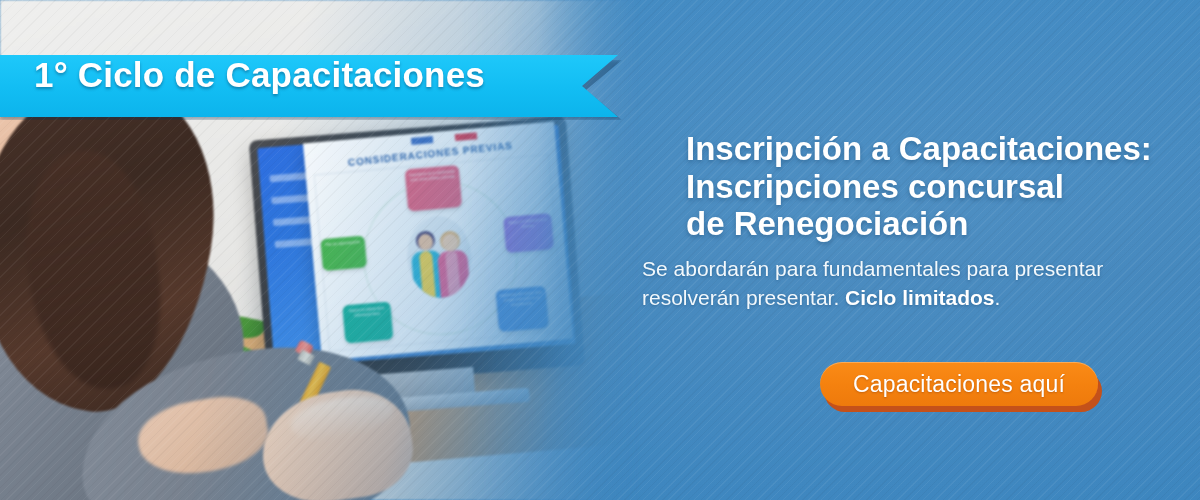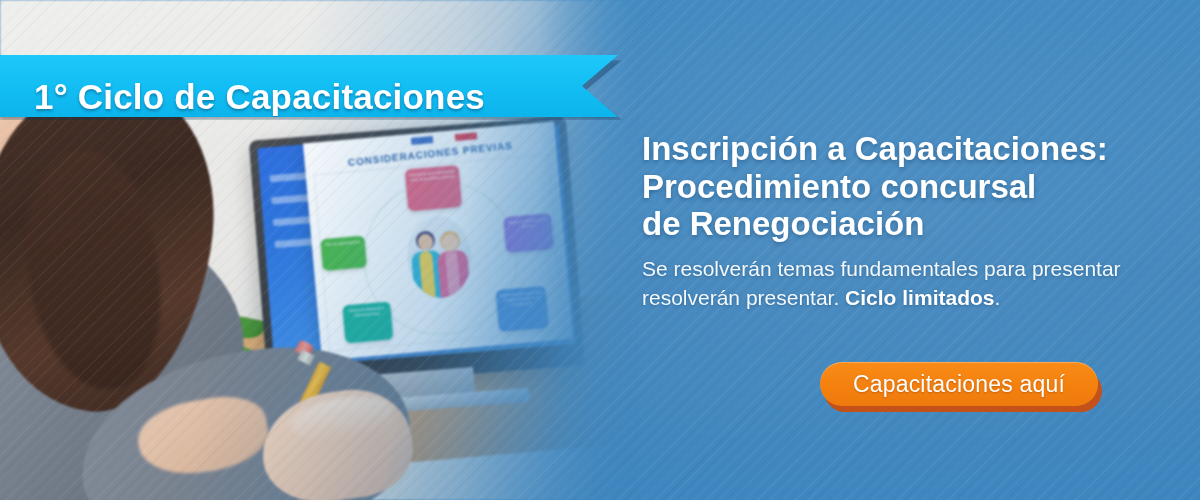--- a/index.html
+++ b/index.html
@@ -217,37 +217,37 @@
   .ribbon-shadow{
     position:absolute;left:0;top:60px;width:622px;height:60px;
     background:rgba(11,48,82,.38);
     clip-path:polygon(0 0,622px 0,586px 30px,622px 60px,0 60px);
     filter:blur(2px);
   }
   .ribbon{
     position:absolute;left:0;top:55px;width:618px;height:62px;
     background:linear-gradient(180deg,#1ec8fa 0%,#12bdf3 55%,#0cb4ec 100%);
     clip-path:polygon(0 0,618px 0,582px 31px,618px 62px,0 62px);
-    display:flex;align-items:flex-end;
+    display:flex;align-items:flex-start;
   }
   .ribbon-text{
     margin-left:34px;color:#ffffff;
     font-size:35px;font-weight:bold;letter-spacing:.2px;
     text-shadow:0 2px 3px rgba(8,60,100,.45);
     white-space:nowrap;
   }
 
   
   .content{position:absolute;left:642px;top:0;width:540px;height:500px;}
   .headline{
     position:absolute;left:0;top:130px;width:520px;
     color:#ffffff;font-size:33px;line-height:1.14;font-weight:bold;
     text-shadow:0 2px 4px rgba(10,50,85,.35);
   }
-  .headline .hl-line{display:block;white-space:nowrap;}
+  .headline .hl-line{display:block;white-space:nowrap;margin-left:44px;}
   .bodytext{
     position:absolute;left:0;top:255px;width:530px;
     color:#f2f8fc;font-size:21px;line-height:1.38;
     text-shadow:0 1px 3px rgba(10,50,85,.35);
   }
   .bodytext .b-line{display:block;white-space:nowrap;}
   .bodytext b{font-weight:bold;color:#ffffff;}
 
   .cta-wrap{position:absolute;left:178px;top:362px;}
   .cta-shadow{
@@ -363,26 +363,26 @@
 
   <div class="ribbon-shadow"></div>
   <div class="ribbon">
     <span class="ribbon-text">1° Ciclo de Capacitaciones</span>
   </div>
 
   <div class="content">
 
     <div class="headline">
       <span class="hl-line">Inscripción a Capacitaciones:</span>
-      <span class="hl-line">Procedimiento concursal</span>
+      <span class="hl-line">Inscripciones concursal</span>
       <span class="hl-line">de Renegociación</span>
     </div>
 
     <div class="bodytext">
-      <span class="b-line">Se resolverán temas fundamentales para presentar</span>
+      <span class="b-line">Se abordarán para fundamentales para presentar</span>
       <span class="b-line"><span>resolverán presentar. </span><b>Ciclo limitados</b><span>.</span></span>
     </div>
 
     <div class="cta-wrap">
       <div class="cta-shadow"></div>
       <button class="cta">Capacitaciones aquí</button>
     </div>
 
   </div>
 </div>

